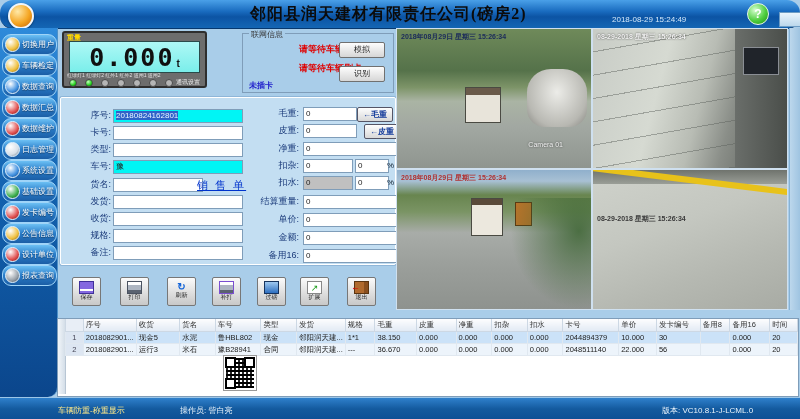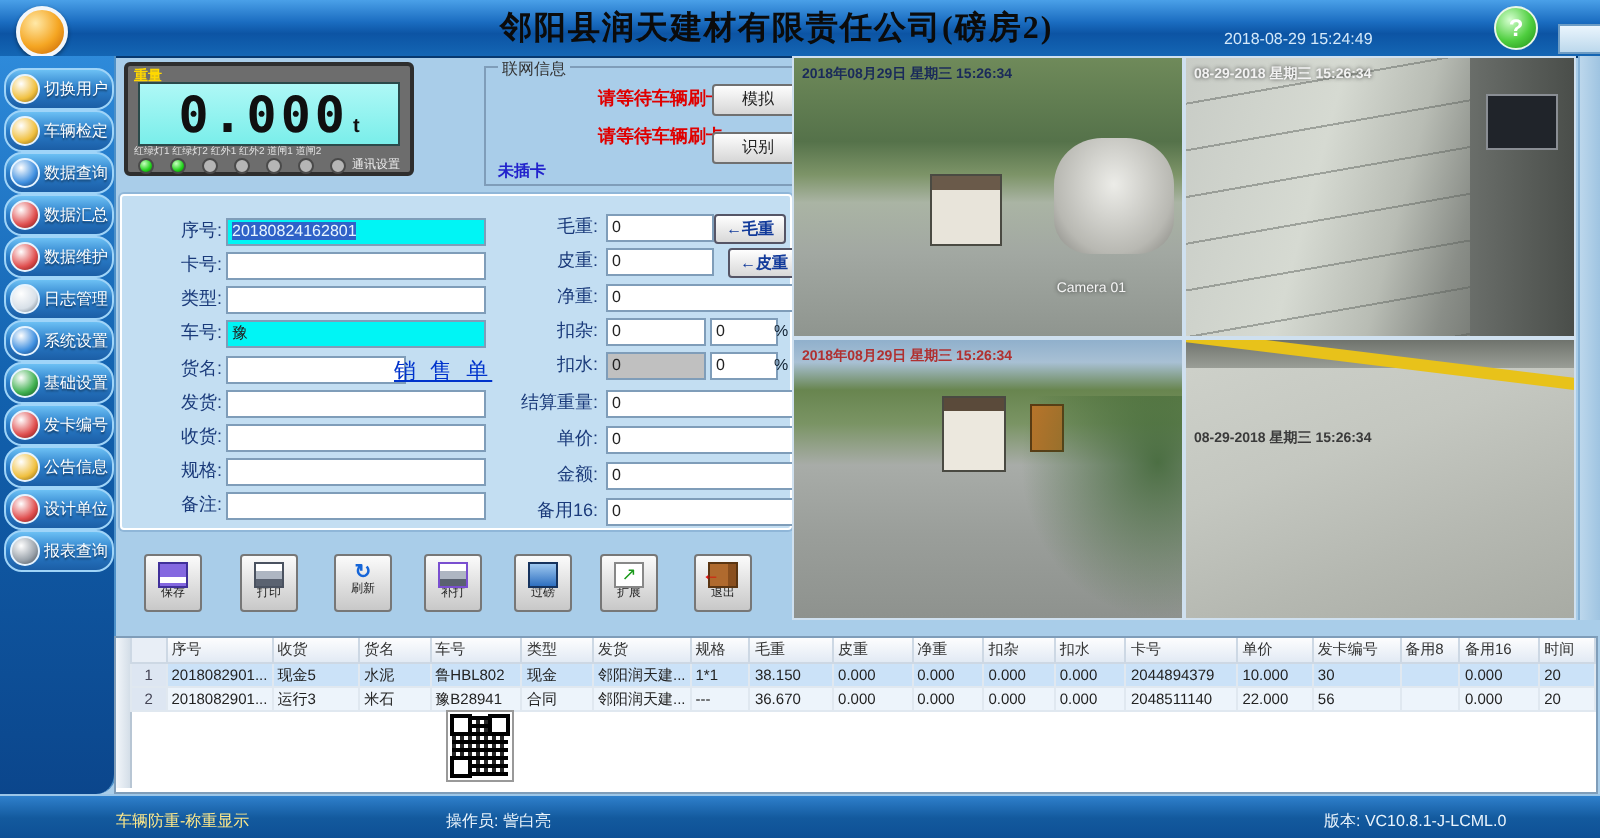--- a/index.html
+++ b/index.html
@@ -2,21 +2,21 @@
 <html><head>
 <meta charset="utf-8">
 <style>
   html,body{margin:0;padding:0;background:#3a3a3a;}
   #app{position:relative;width:800px;height:419px;overflow:hidden;background:#a9cde9;
        font-family:"Liberation Sans",sans-serif;-webkit-font-smoothing:antialiased;}
 
   
   .topbar{position:absolute;left:0;top:0;width:800px;height:28px;
     background:linear-gradient(180deg,#4aa0e8 0%,#1a6cc0 40%,#0c54a4 60%,#1466b4 100%);
-    border-bottom:1px solid #06386f;}
+    border-bottom:1px solid #06386f;border-radius:13px;}
   .logo{position:absolute;left:8px;top:3px;width:22px;height:22px;border-radius:50%;
     background:radial-gradient(circle at 35% 30%,#ffe9a8,#f5a623 55%,#c45f00);
     border:2px solid #f2f6fa;box-shadow:0 1px 2px rgba(0,0,0,.45);}
   .title{position:absolute;left:250px;top:4px;font-family:"Liberation Serif",serif;
     font-size:16px;font-weight:bold;color:#0b0b0b;letter-spacing:1px;white-space:nowrap;}
   .timestamp{position:absolute;left:612px;top:15px;font-size:8px;color:#d4e9fa;}
   .help{position:absolute;left:747px;top:3px;width:20px;height:20px;border-radius:50%;
     background:radial-gradient(circle at 35% 30%,#d6ffd0,#4fce3f 55%,#1f8f14);
     border:1px solid #e8f6e8;color:#fff;font-weight:bold;font-size:12px;text-align:center;line-height:20px;cursor:pointer;}
   .mini{position:absolute;left:779px;top:12px;width:20px;height:13px;
@@ -49,21 +49,21 @@
     letter-spacing:2px;line-height:1;}
   .lcd-unit{font-size:10px;font-weight:bold;color:#101010;margin:12px 0 0 2px;}
   .ledrow{position:absolute;left:3px;bottom:0;width:133px;height:13px;}
   .ledlabels{position:absolute;left:0;top:-1px;font-size:5px;color:#e2e2e2;white-space:nowrap;}
   .leds{position:absolute;left:2px;top:6px;display:flex;gap:8px;}
   .led{width:6px;height:6px;border-radius:50%;background:#b5b5b5;border:1px solid #4a4a4a;}
   .led.on{background:radial-gradient(circle at 35% 30%,#c8ffc0,#21d11b 60%,#0a7a06);}
   .comm{position:absolute;right:0;top:5px;font-size:6px;color:#ececec;}
 
   
-  .netbox{position:absolute;left:242px;top:33px;width:150px;height:58px;border:1px solid #7f9db9;padding-left:17px;}
+  .netbox{position:absolute;left:242px;top:33px;width:150px;height:58px;border:1px solid #7f9db9;}
   .netbox-title{position:absolute;left:6px;top:-5px;font-size:8px;color:#333;background:#a9cde9;padding:0 2px;}
   .netmsg{position:absolute;left:8px;font-size:9px;font-weight:bold;color:#e00000;margin-left:48px;}
   .cardstat{position:absolute;left:6px;top:46px;font-size:8px;color:#2222cc;font-weight:bold;}
   .netbtn{position:absolute;right:8px;width:44px;height:14px;cursor:pointer;
     background:linear-gradient(180deg,#fdfdfd,#d6d6d6);border:1px solid #707070;border-radius:2px;
     font-size:8px;text-align:center;line-height:14px;color:#222;}
 
   
   .formpanel{position:absolute;left:60px;top:97px;width:334px;height:166px;background:#c3def2;
     border:1px solid #ffffff;box-shadow:0 0 0 1px #8fb6d8;border-radius:2px;}
@@ -145,21 +145,21 @@
                repeating-linear-gradient(0deg,#000 0 2px,#fff 2px 4px);}
   .qf{position:absolute;width:7px;height:7px;border:2px solid #000;background:#fff;}
   .qf.tl{left:1px;top:1px;} .qf.tr{right:1px;top:1px;} .qf.bl{left:1px;bottom:1px;}
 
   
   .statusbar{position:absolute;left:0;top:397px;width:800px;height:22px;
     background:linear-gradient(180deg,#2f80cc 0%,#135a9e 50%,#0d4f94 100%);
     border-top:1px solid #9cc6e8;font-size:8px;color:#eaf4fc;}
   .st{position:absolute;top:7px;white-space:nowrap;}
   .st-mode{left:58px;color:#ffe98a;}
-  .st-op{left:180px;margin-left:43px;}
+  .st-op{left:180px;}
   .st-design{left:302px;}
   .st-ver{left:662px;}
 </style>
 </head>
 <body>
 
 <div id="app">
 
   <div class="topbar">
     <div class="logo"></div>

